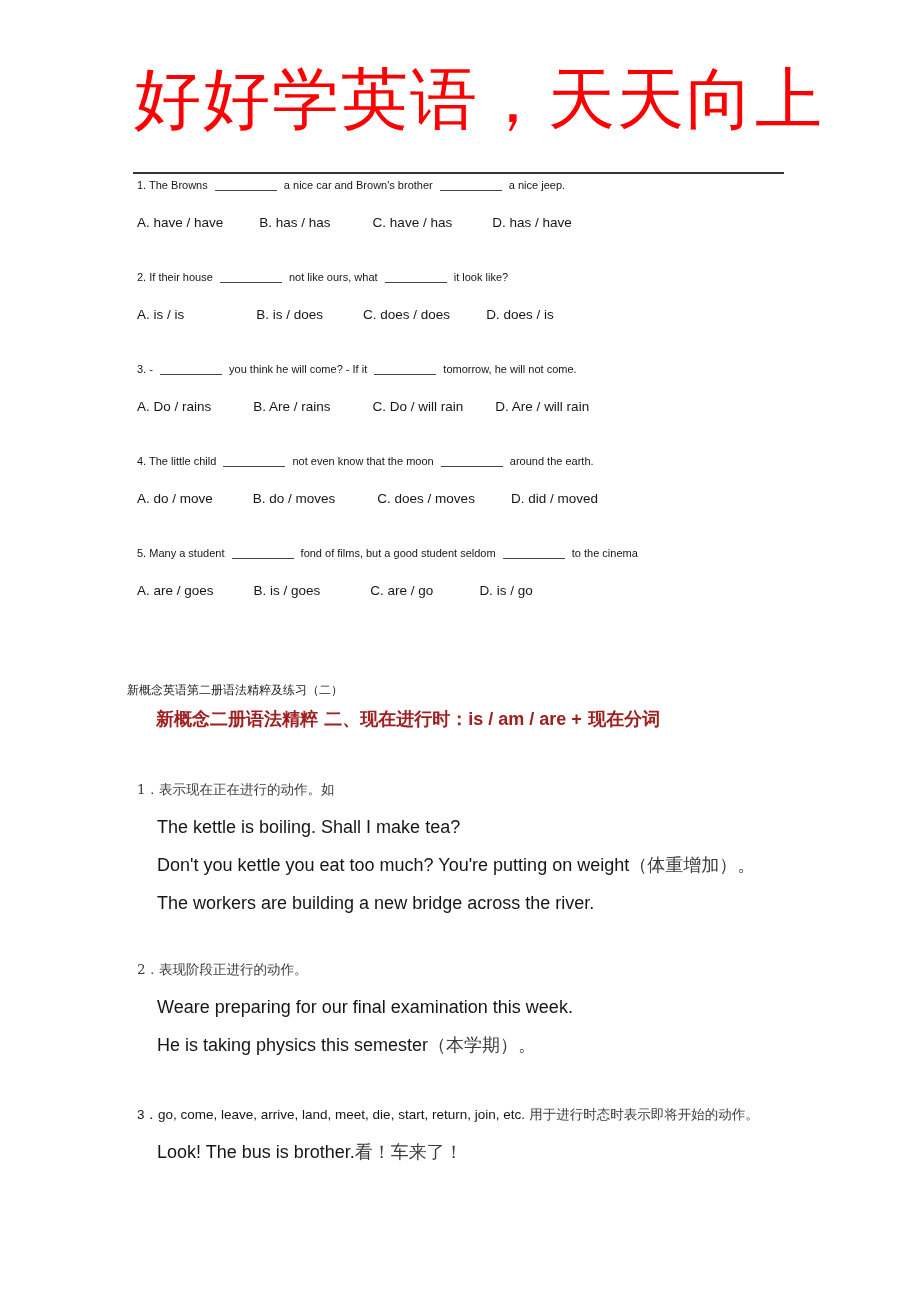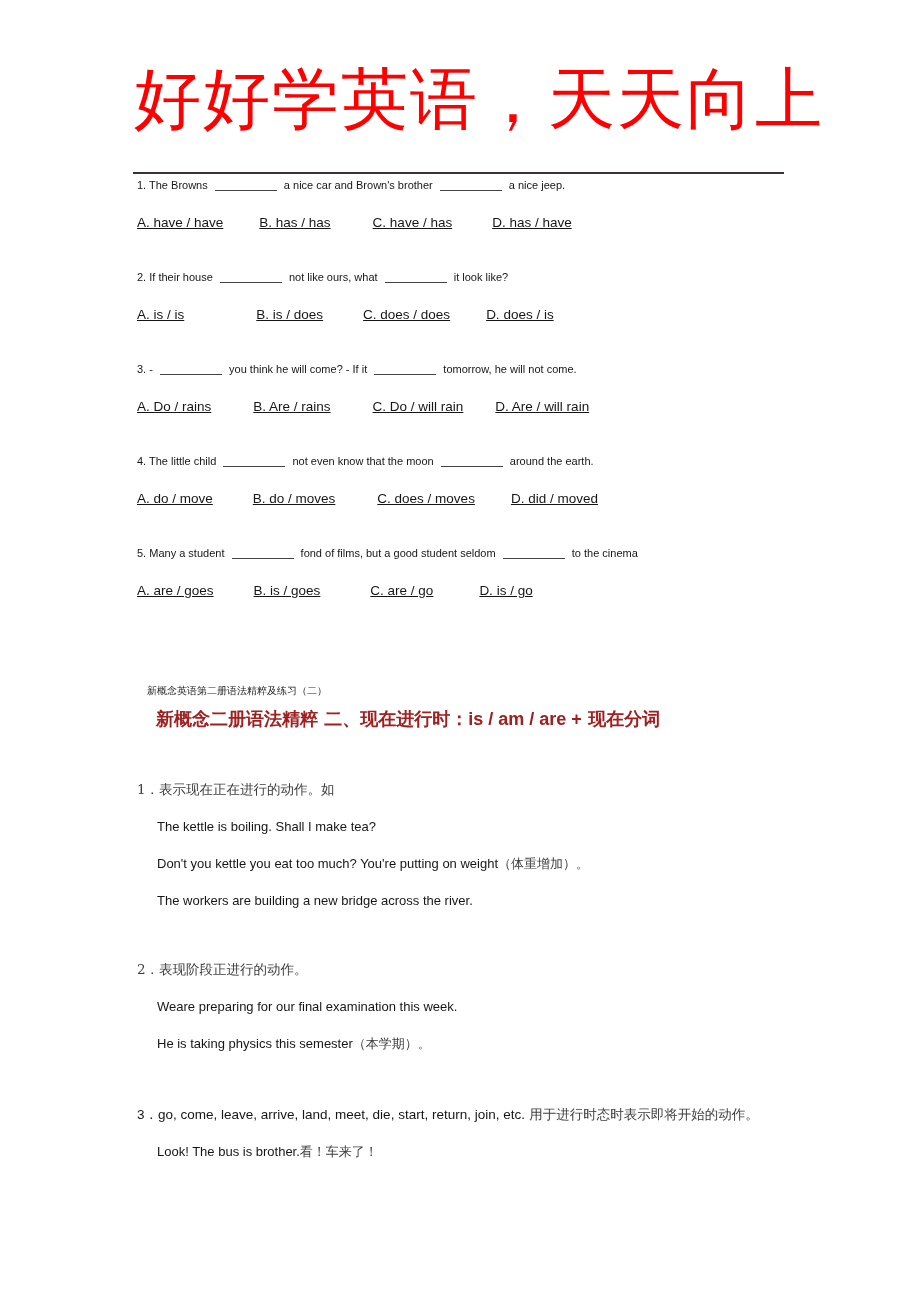--- a/index.html
+++ b/index.html
@@ -73,21 +73,20 @@
   }
   .q-options {
     margin-top: 18px;
     font-size: 13.5px;
     line-height: 19px;
     color: #161616;
     white-space: nowrap;
   }
   .q-options .opt {
     display: inline-block;
-    text-decoration: underline;
   }
 
   
   .optrow-1 .o2 { margin-left: 36px; }
   .optrow-1 .o3 { margin-left: 42px; }
   .optrow-1 .o4 { margin-left: 40px; }
 
   .optrow-2 .o2 { margin-left: 72px; }
   .optrow-2 .o3 { margin-left: 40px; }
   .optrow-2 .o4 { margin-left: 36px; }
@@ -100,24 +99,24 @@
   .optrow-4 .o3 { margin-left: 42px; }
   .optrow-4 .o4 { margin-left: 36px; }
 
   .optrow-5 .o2 { margin-left: 40px; }
   .optrow-5 .o3 { margin-left: 50px; }
   .optrow-5 .o4 { margin-left: 46px; }
 
   
   .sec-subtitle {
     position: absolute;
-    left: 147px;
+    left: 127px;
     top: 681px;
     font-family: "DejaVu Serif", "Liberation Serif", serif;
-    font-size: 10px;
+    font-size: 12px;
     line-height: 19px;
     color: #1a1a1a;
     white-space: nowrap;
   }
   .sec-heading {
     position: absolute;
     left: 156px;
     top: 709px;
     font-family: "DejaVu Serif", "Liberation Serif", serif;
     font-size: 18px;
@@ -147,21 +146,21 @@
     color: #3d3d3d;
     white-space: nowrap;
     margin-bottom: 18px;
   }
   .note-num .en {
     font-family: "Liberation Sans", sans-serif;
     color: #161616;
   }
   .note-line {
     margin-left: 20px;
-    font-size: 13px;
+    font-size: 18px;
     line-height: 19px;
     color: #161616;
     margin-bottom: 18px;
     white-space: nowrap;
   }
   .note-line .cn {
     font-family: "DejaVu Serif", "Liberation Serif", serif;
     color: #3d3d3d;
   }
   .note-line:last-child { margin-bottom: 0; }

